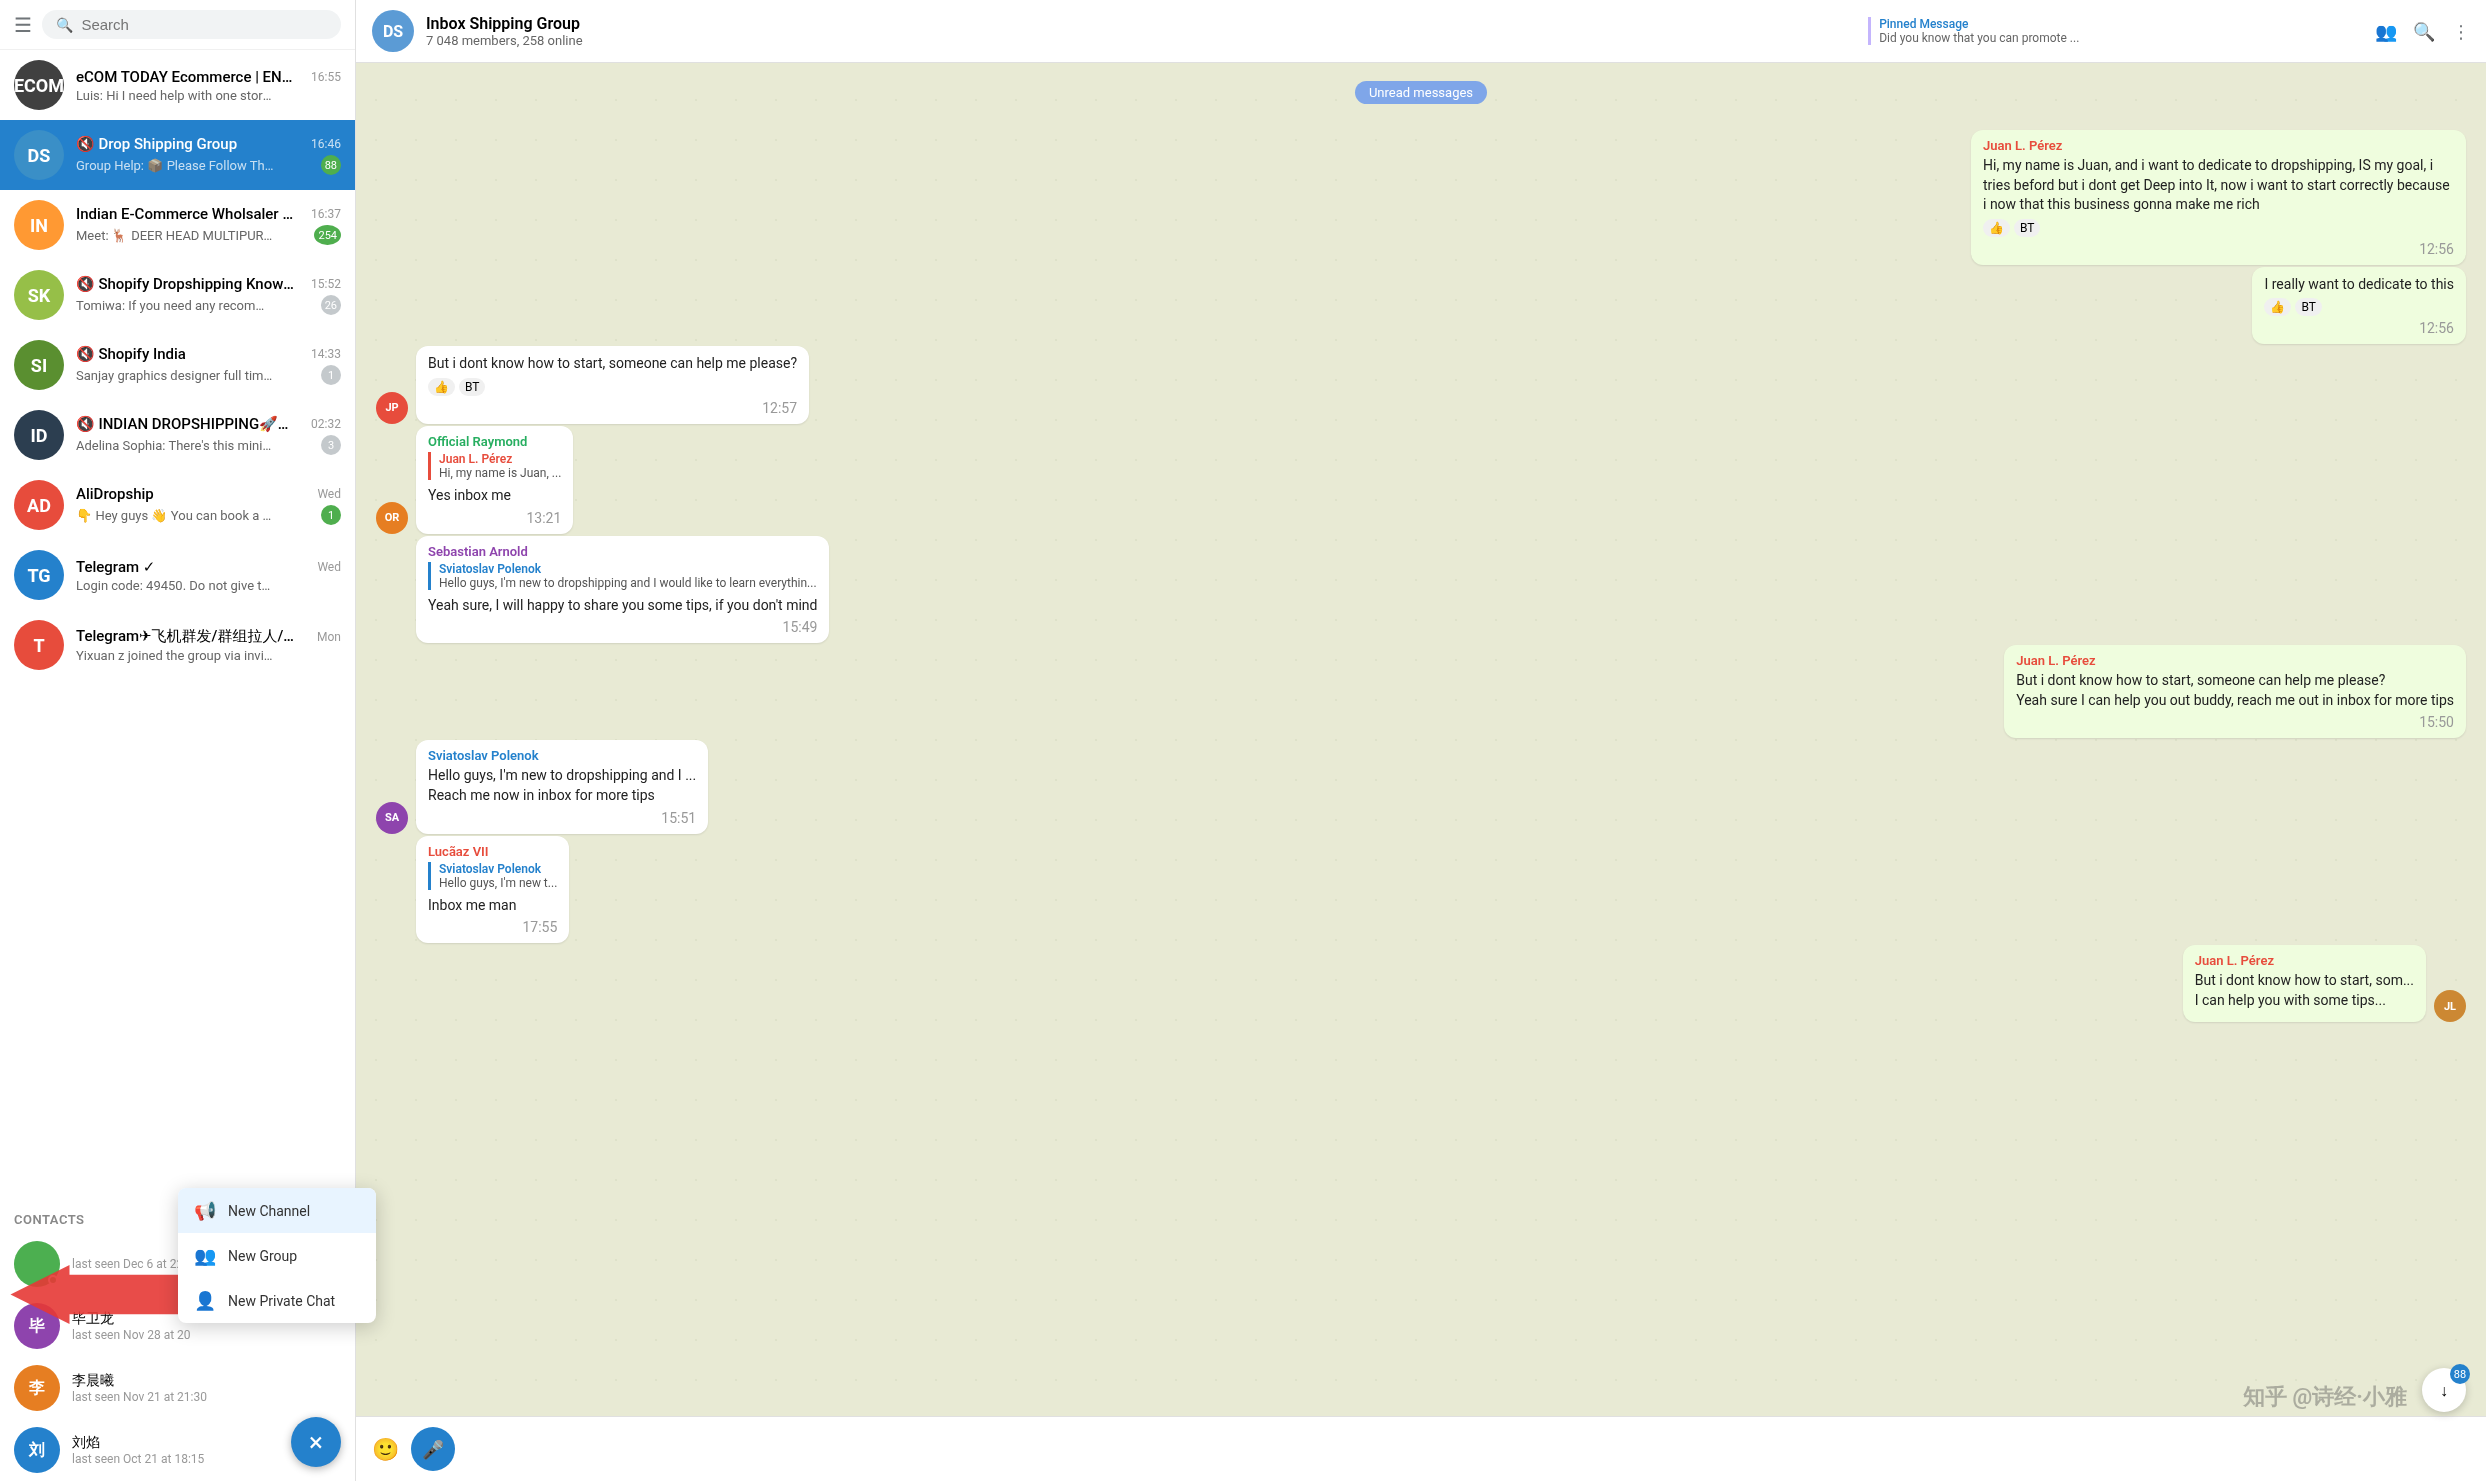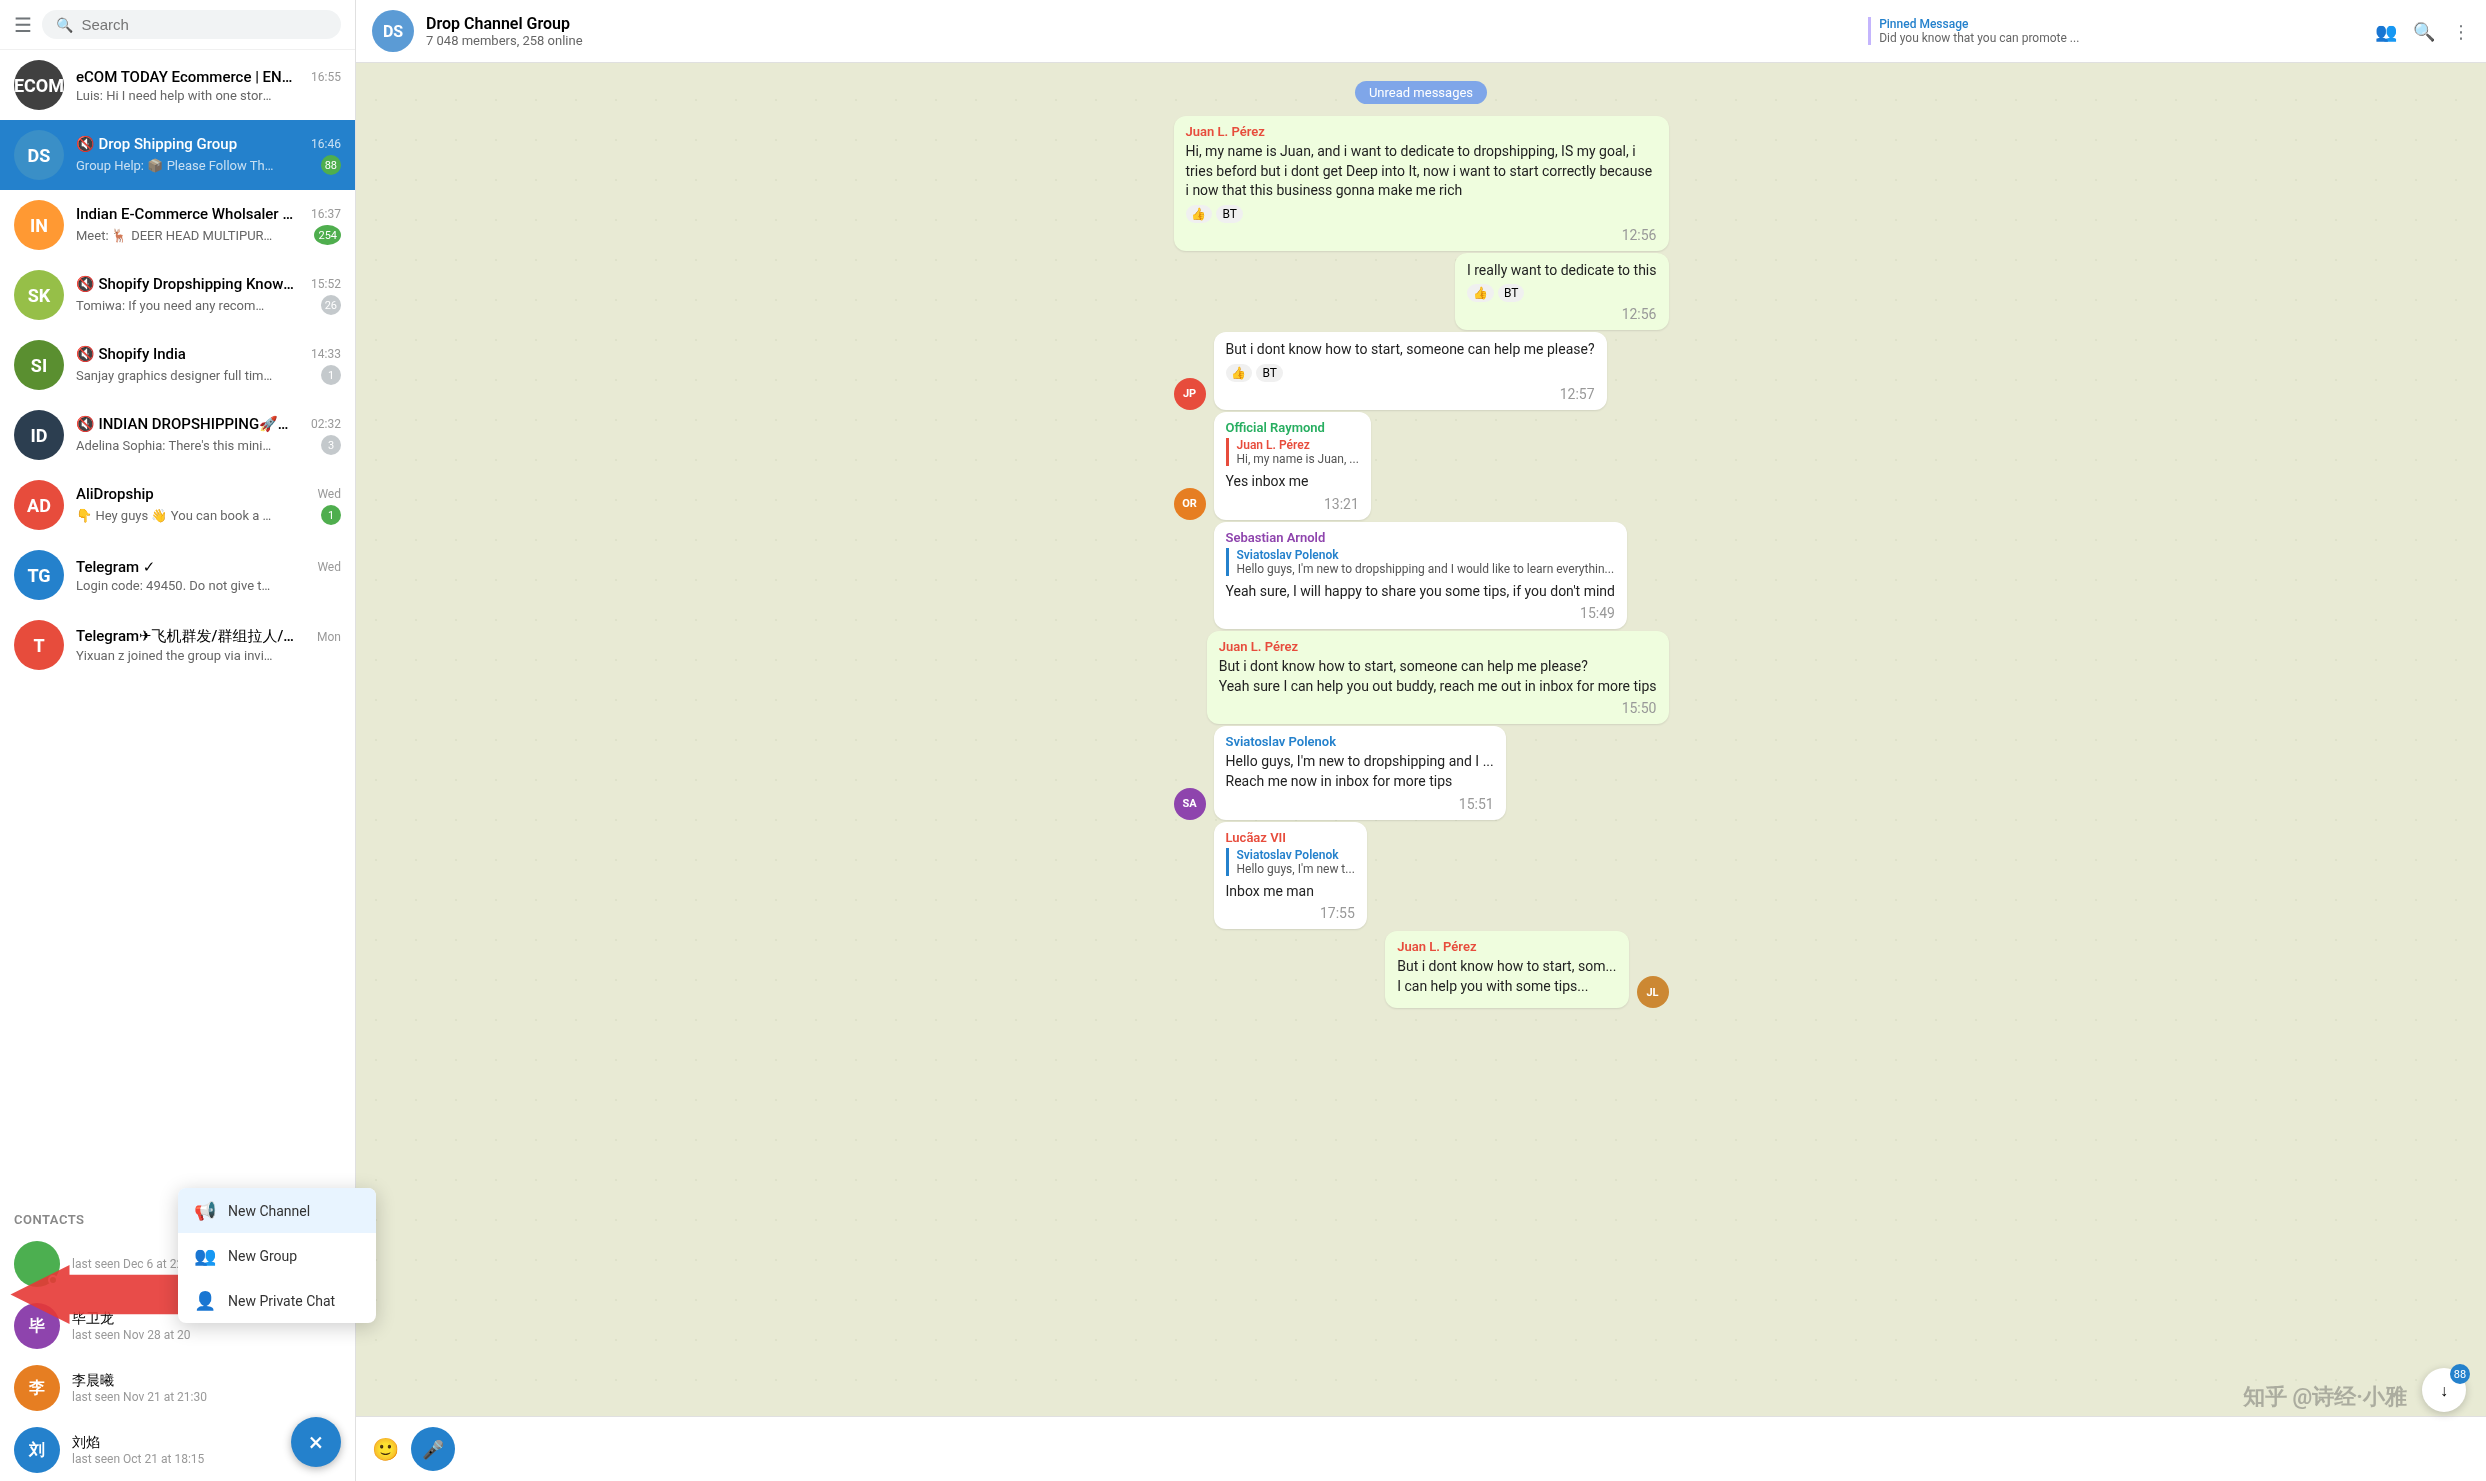--- a/index.html
+++ b/index.html
@@ -62,21 +62,21 @@
     .chat-header-sub { font-size: 13px; color: #666; }
     .chat-header-actions { display: flex; align-items: center; gap: 16px; }
     .pinned-msg { display: flex; flex-direction: column; border-left: 3px solid #c4b5fd; padding-left: 8px; flex: 1; max-width: 495px; }
     .pinned-label { font-size: 12px; color: #2481cc; font-weight: 500; }
     .pinned-text { font-size: 12px; color: #666; white-space: nowrap; overflow: hidden; text-overflow: ellipsis; }
     .header-icon { color: #707579; font-size: 18px; cursor: pointer; }
 
     .unread-divider { text-align: center; padding: 8px; position: relative; z-index: 1; }
     .unread-badge { background: rgba(100,149,237,0.8); color: #fff; border-radius: 12px; padding: 4px 14px; font-size: 13px; display: inline-block; }
 
-    .messages-area { flex: 1; overflow-y: auto; padding: 10px 20px; display: flex; flex-direction: column; gap: 4px; position: relative; z-index: 1; align-items: center; }
+    .messages-area { flex: 1; overflow-y: auto; padding: 10px 20px; display: flex; flex-direction: column; gap: 18px; position: relative; z-index: 1; }
 
     .message-row { display: flex; align-items: flex-end; gap: 8px; margin-bottom: 2px; }
     .message-row.right { justify-content: flex-end; }
     .message-row.left { justify-content: flex-start; }
 
     .msg-avatar { width: 32px; height: 32px; border-radius: 50%; display: flex; align-items: center; justify-content: center; font-size: 11px; font-weight: bold; color: #fff; flex-shrink: 0; }
 
     .message-bubble { max-width: 495px; background: #fff; border-radius: 12px; padding: 8px 12px; position: relative; box-shadow: 0 1px 2px rgba(0,0,0,0.1); }
     .message-bubble.own { background: #effdde; border-radius: 12px; }
 
@@ -307,21 +307,21 @@
   <div style="position:absolute;bottom:14px;right:14px;width:50px;height:50px;border-radius:50%;background:#2481cc;display:flex;align-items:center;justify-content:center;color:#fff;font-size:26px;cursor:pointer;z-index:200;box-shadow:0 2px 8px rgba(0,0,0,0.3);">×</div>
 </div>
 
 <div class="main-chat">
 
   <div class="chat-header">
     <div class="chat-header-avatar">
       <span>DS</span>
     </div>
     <div class="chat-header-info">
-      <div class="chat-header-name">Drop Channel Group</div>
+      <div class="chat-header-name">Inbox Shipping Group</div>
       <div class="chat-header-sub">7 048 members, 258 online</div>
     </div>
     <div class="pinned-msg">
       <span class="pinned-label">Pinned Message</span>
       <span class="pinned-text">Did you know that you can promote ...</span>
     </div>
     <div class="chat-header-actions">
       <span class="header-icon">👥</span>
       <span class="header-icon">🔍</span>
       <span class="header-icon">⋮</span>

